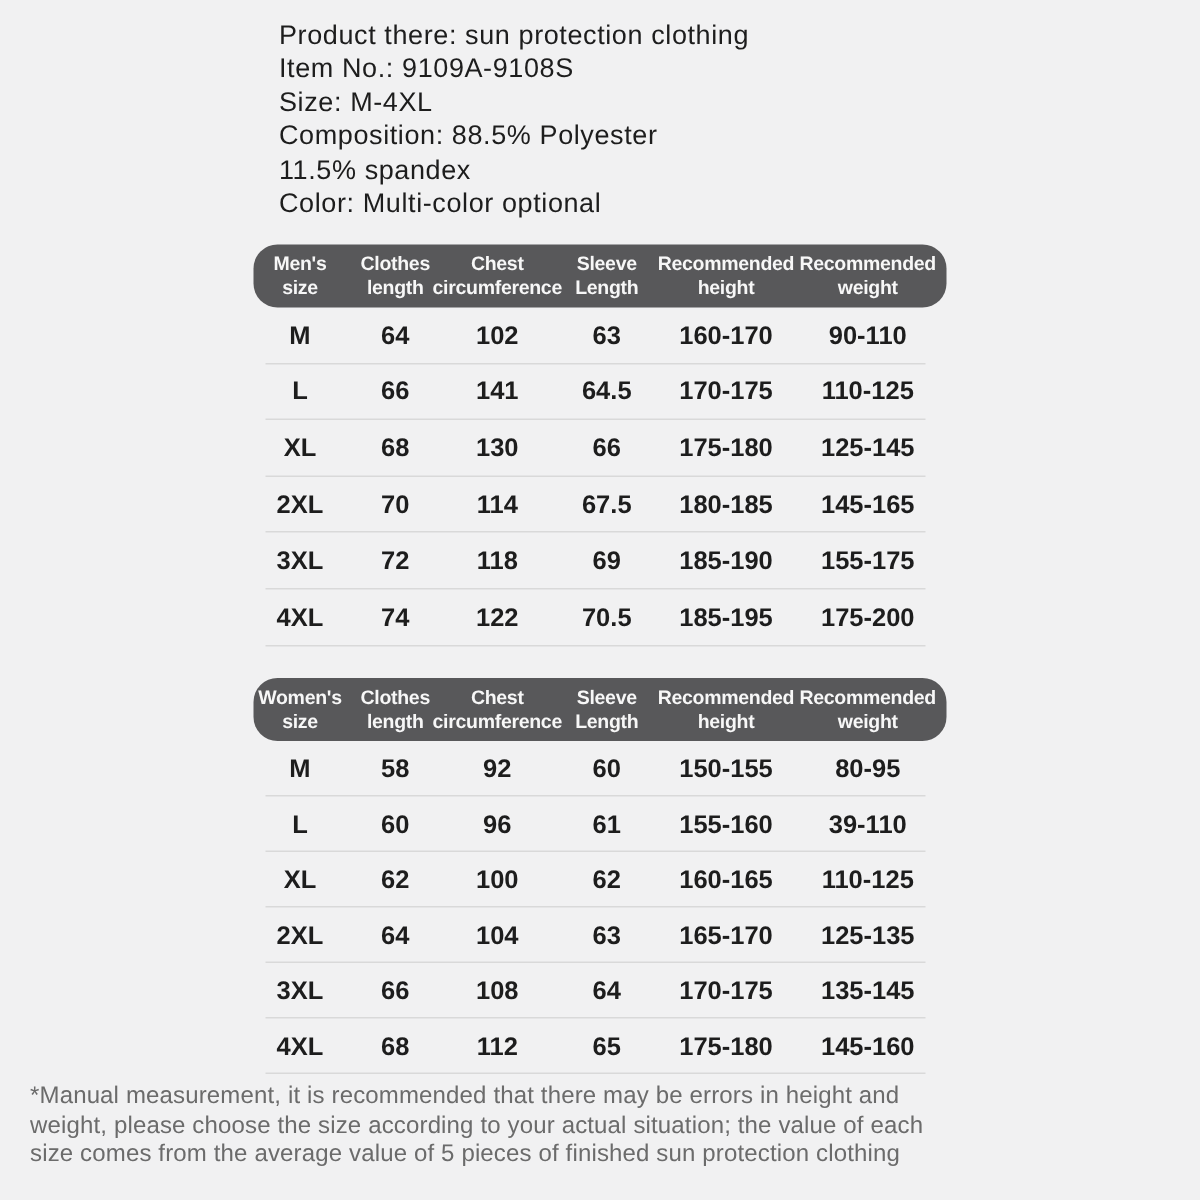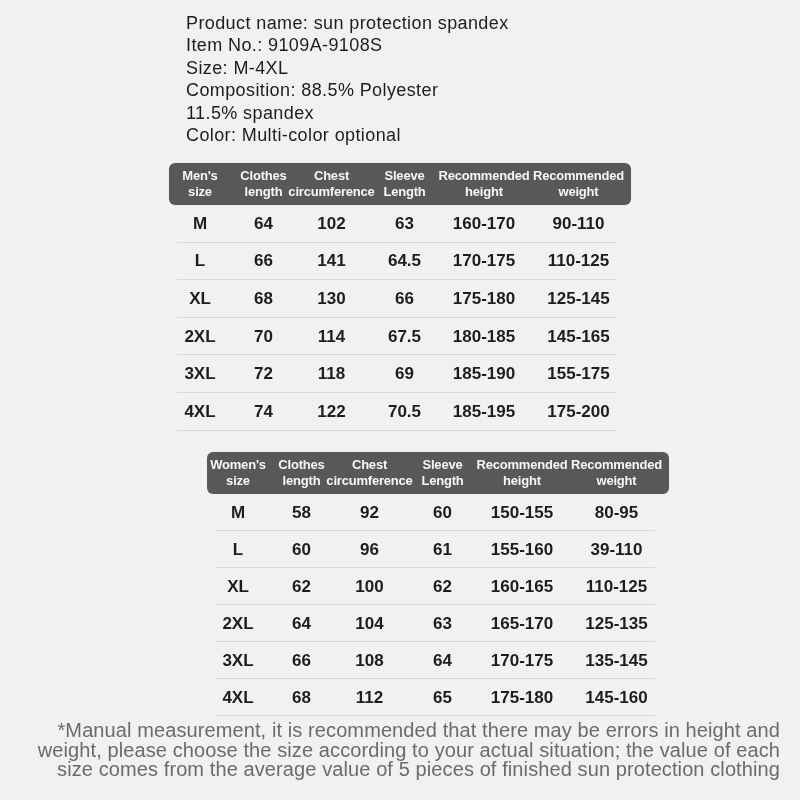--- a/index.html
+++ b/index.html
@@ -23,26 +23,26 @@
     white-space: nowrap;
   }
 
   
   .size-table {
     position: absolute;
     left: 169px;
     width: 462px;
   }
   .size-table.mens   { top: 163px; }
-  .size-table.womens { top: 452px; margin-left: 38px; }
+  .size-table.womens { top: 452px; }
 
   .table-header {
     height: 42px;
     background: var(--header-bar, #58585a);
-    border-radius: 6px;
+    border-radius: 16px;
     display: grid;
     grid-template-columns: 62px 65px 71px 75px 84px 105px;
     align-items: center;
   }
   .hcell {
     display: flex;
     flex-direction: column;
     align-items: center;
     justify-content: center;
     color: var(--header-text, #f7f7f7);
@@ -78,35 +78,35 @@
     white-space: nowrap;
   }
 
   
   .footnote {
     position: absolute;
     top: 721px;
     left: 50%;
     transform: translateX(-50%);
     width: 760px;
-    text-align: right;
-    font-size: 20px;
+    text-align: left;
+    font-size: 16px;
     line-height: 19.5px;
     letter-spacing: 0.1px;
     color: var(--footnote-text, #6b6b6b);
   }
   .footnote div { white-space: nowrap; }
 </style>
 </head>
 <body style="--background: #f1f1f2; --header-bar: #58585a; --header-text: #f7f7f7; --body-text: #1d1d1d; --divider: #d9d9d9; --footnote-text: #6b6b6b;">
 
 <div class="page">
 
   <div class="product-info">
-    <div>Product name: sun protection spandex</div>
+    <div>Product there: sun protection clothing</div>
     <div>Item No.: 9109A-9108S</div>
     <div>Size: M-4XL</div>
     <div>Composition: 88.5% Polyester</div>
     <div>11.5% spandex</div>
     <div>Color: Multi-color optional</div>
   </div>
 
   <section class="size-table mens">
     <header class="table-header">
       <div class="hcell">

